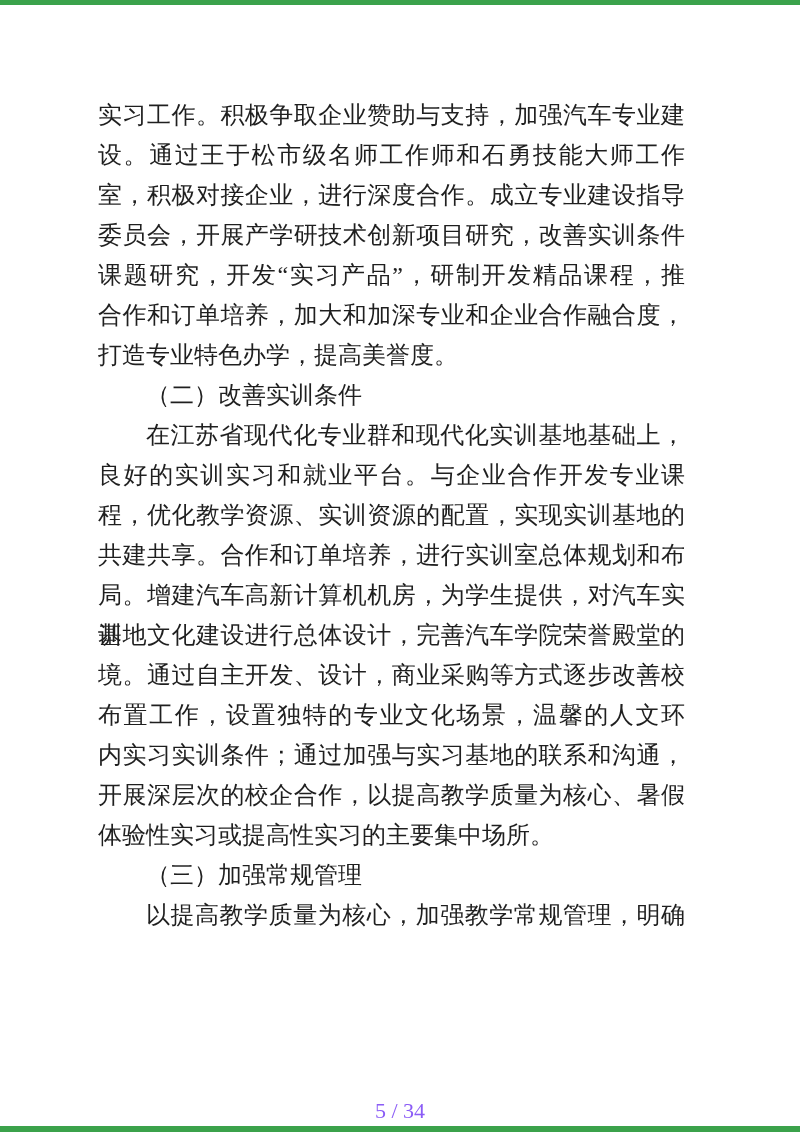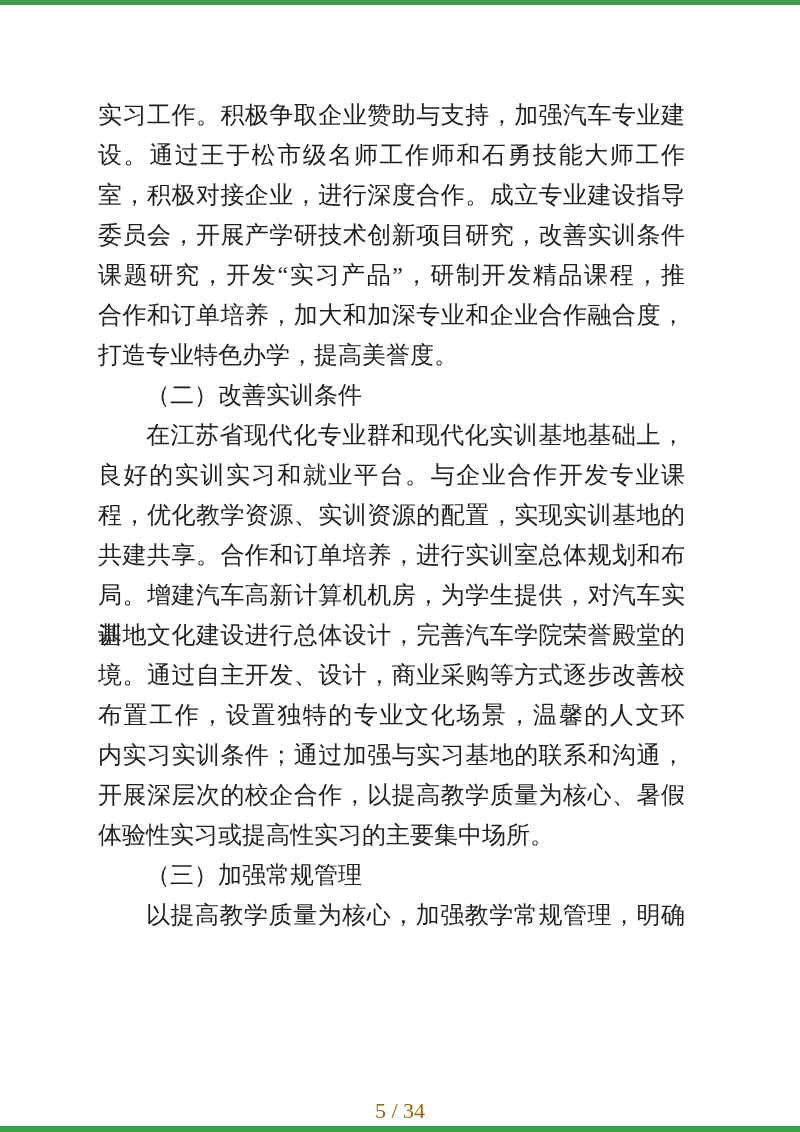--- a/index.html
+++ b/index.html
@@ -45,21 +45,21 @@
   .ln.ind { padding-left: 48px; }
 
   .footer {
     position: absolute;
     left: 0;
     right: 0;
     top: 1097px;
     text-align: center;
     font-size: 22px;
     line-height: 28px;
-    color: #a16207;
+    color: #8b5cf6;
   }
 </style>
 </head>
 <body>
 
 <div class="edge-bar top"></div>
 
 <div class="page-body">
   <div class="ln j">实习工作。积极争取企业赞助与支持，加强汽车专业建</div>
   <div class="ln j">设。通过王于松市级名师工作师和石勇技能大师工作</div>

